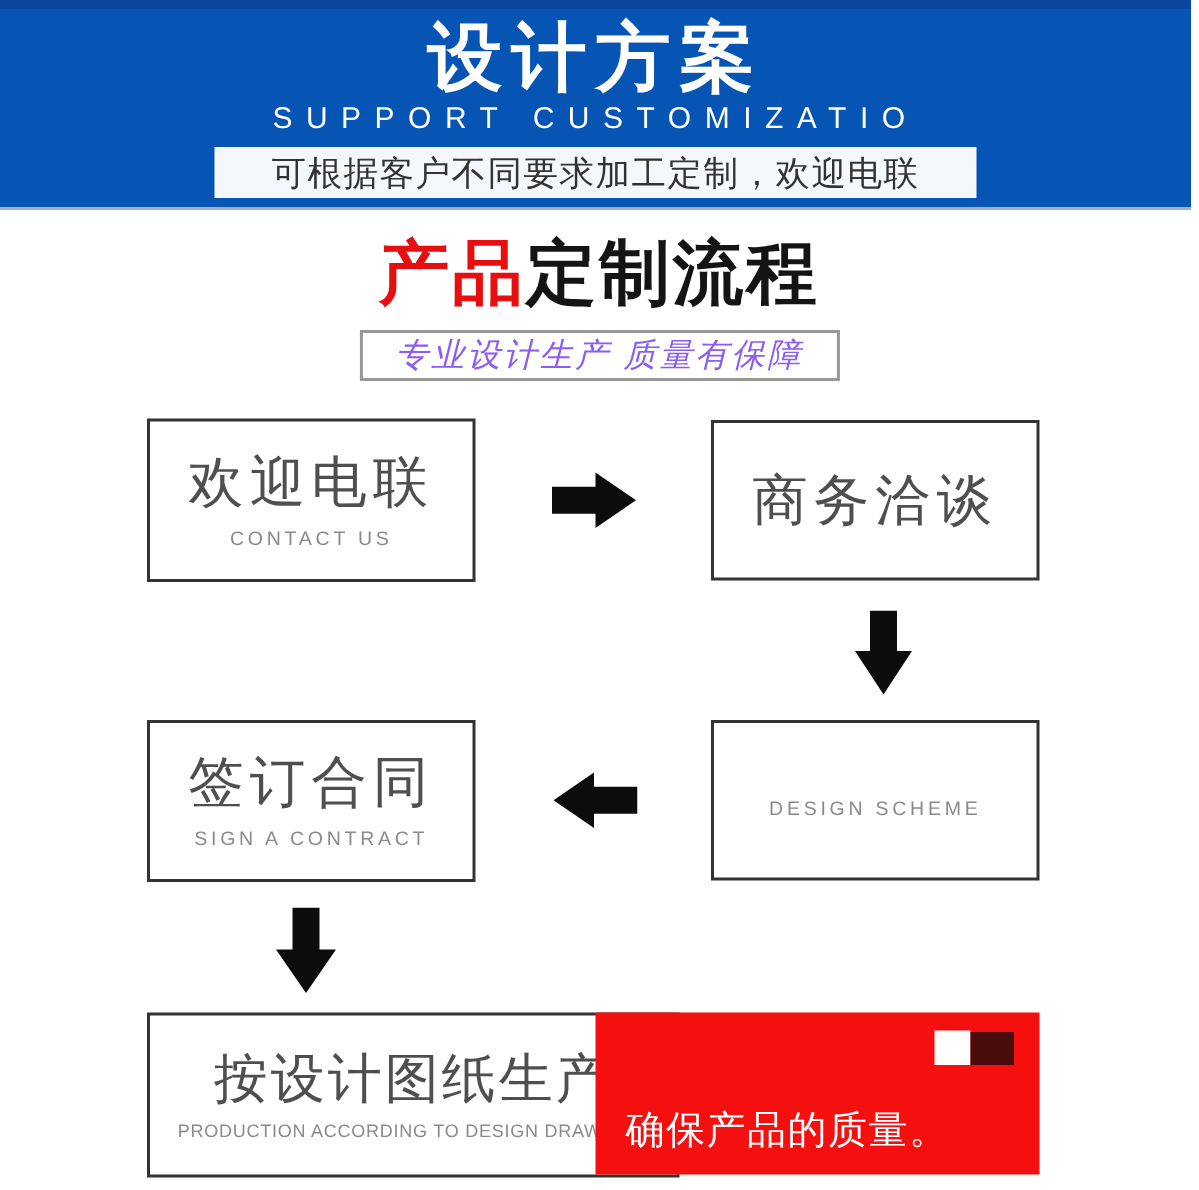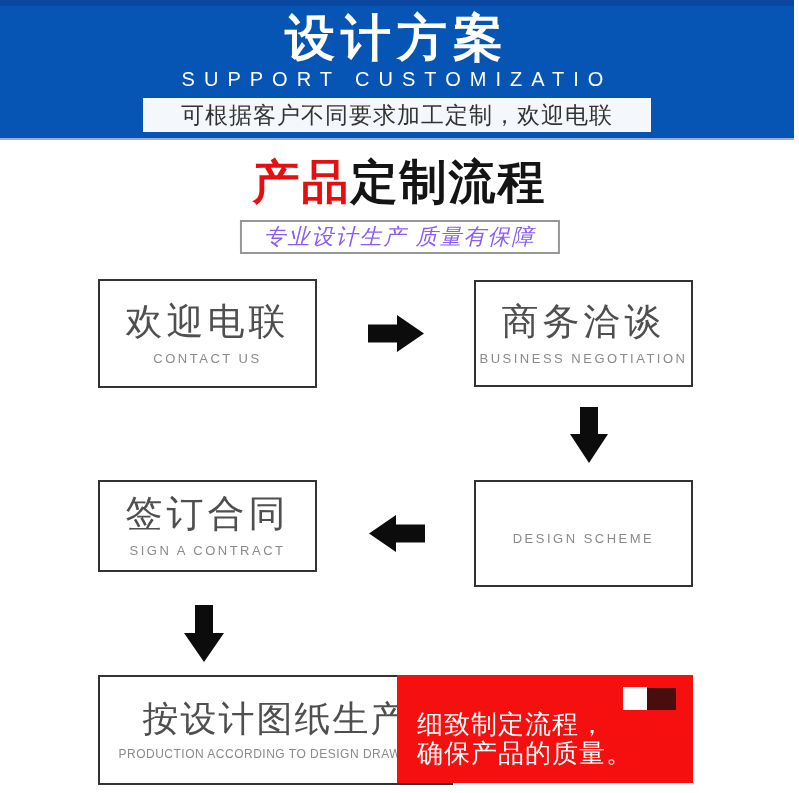--- a/index.html
+++ b/index.html
@@ -42,21 +42,21 @@
   
   .flow-box {
     position:absolute; box-sizing:border-box; background:#ffffff;
     border:2px solid #333333; display:flex; flex-direction:column;
     align-items:center; justify-content:center; text-align:center;
   }
   .flow-zh { font-size:37px; color:#4f4f4f; letter-spacing:4px; line-height:40px; }
   .flow-en { font-size:13px; color:#8a8a8a; letter-spacing:2.5px; margin-top:9px; white-space:nowrap; }
   .box-contact   { left:98px;  top:279px; width:219px; height:109px; }
   .box-negotiate { left:474px; top:280px; width:219px; height:107px; }
-  .box-contract  { left:98px;  top:480px; width:219px; height:92px; }
+  .box-contract  { left:98px;  top:480px; width:219px; height:108px; }
   .box-design    { left:474px; top:480px; width:219px; height:107px; }
   .box-production{ left:98px;  top:675px; width:355px; height:110px; }
   .box-production .flow-zh { font-size:36px; letter-spacing:2px; }
   .box-production .flow-en { font-size:12px; letter-spacing:0.5px; margin-top:8px; }
 
   
   .arrow { position:absolute; }
   .arrow polygon { fill:#0c0c0c; }
 
   
@@ -87,21 +87,20 @@
   </div>
   <div class="heading-tagline">专业设计生产 质量有保障</div>
 
   <div class="flow-box box-contact">
     <div class="flow-zh">欢迎电联</div>
     <div class="flow-en">CONTACT US</div>
   </div>
 
   <div class="flow-box box-negotiate">
     <div class="flow-zh">商务洽谈</div>
-    <div class="flow-en">BUSINESS NEGOTIATION</div>
   </div>
 
   <div class="flow-box box-contract">
     <div class="flow-zh">签订合同</div>
     <div class="flow-en">SIGN A CONTRACT</div>
   </div>
 
   <div class="flow-box box-design">
     <div class="flow-en">DESIGN SCHEME</div>
   </div>
@@ -123,17 +122,16 @@
     <polygon points="57,10.5 28,10.5 28,1 1,19.5 28,38 28,28.5 57,28.5"></polygon>
   </svg>
 
   <svg class="arrow" style="left:184px; top:605px;" width="40" height="57" viewBox="0 0 40 57" aria-hidden="true">
     <polygon points="11,0 29,0 29,28 40,28 20,57 0,28 11,28"></polygon>
   </svg>
 
   <div class="note-box">
     <span class="note-sq-white"></span>
     <span class="note-sq-dark"></span>
-    <div class="note-line note-line-1">细致制定流程，</div>
     <div class="note-line note-line-2">确保产品的质量。</div>
   </div>
 
 </div>
 
 </body></html>

